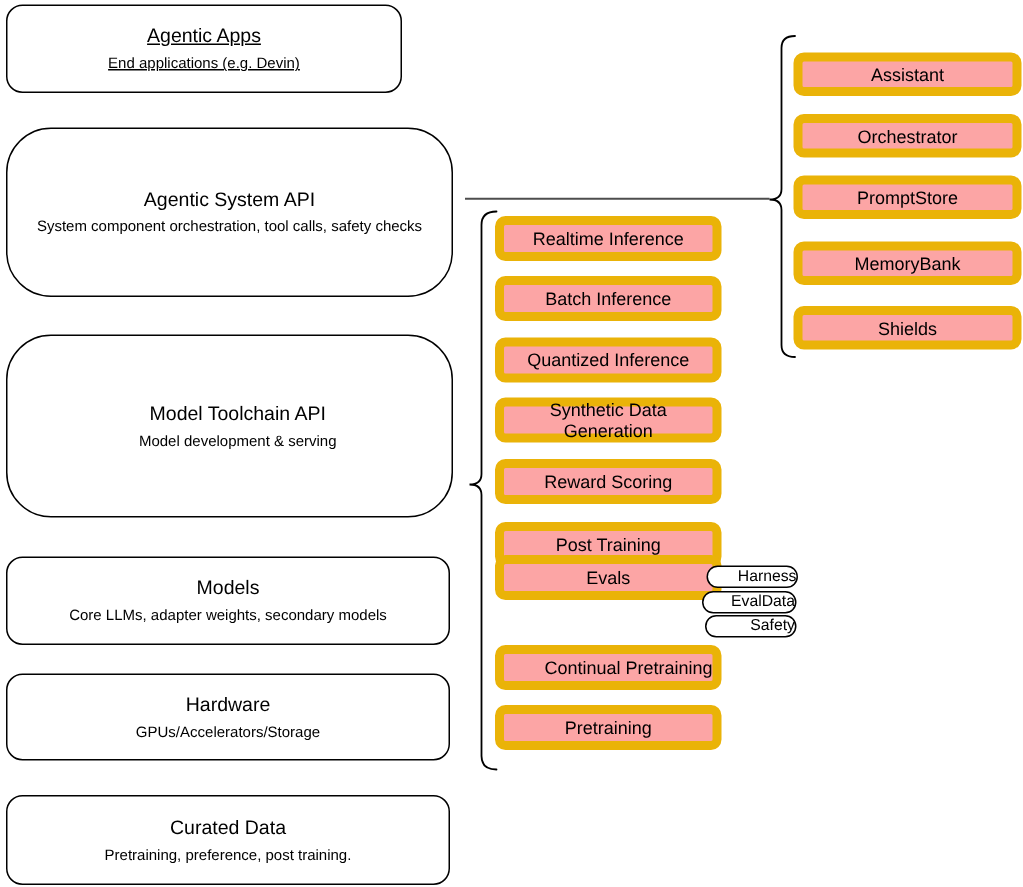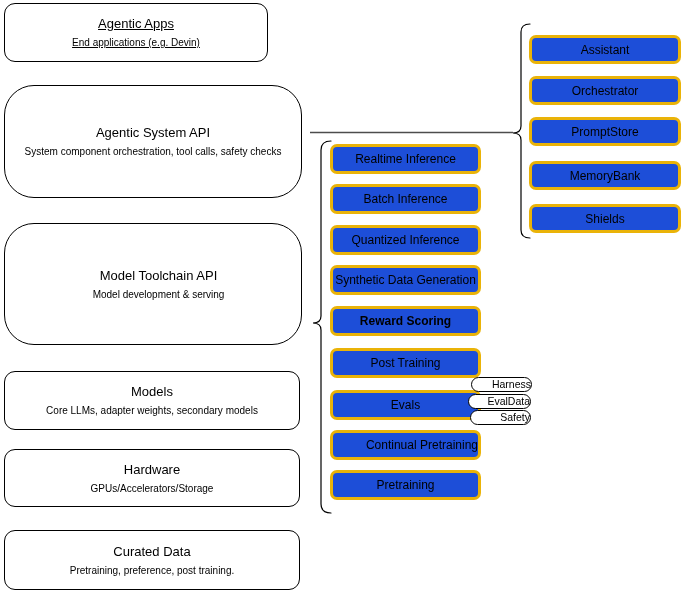--- a/index.html
+++ b/index.html
@@ -30,22 +30,22 @@
     text-align: center;
     gap: 6px;
   }
   .r11 { border-radius: 11px; }
   .r26 { border-radius: 30px; }
   .node .title { font-size: 13px; line-height: 15px; }
   .node .sub   { font-size: 10px; line-height: 12px; }
   .mnode, .rnode {
     position: absolute;
     box-sizing: border-box;
-    background: #1d4ed8;
-    border: 3px solid #eab308;
+    background: #fca5a5;
+    border: 6px solid #eab308;
     border-radius: 7px;
     display: flex;
     align-items: center;
     justify-content: center;
     text-align: center;
     font-size: 12px;
   }
   .mnode { left: 330px; width: 151px; height: 30px; }
   .rnode { left: 529px; width: 152px; height: 29px; }
   .pill {
@@ -109,27 +109,27 @@
   </div>
   <div class="mnode" style="top:184px;">
     <span>Batch Inference</span>
   </div>
   <div class="mnode" style="top:225px;">
     <span>Quantized Inference</span>
   </div>
   <div class="mnode" style="top:265px;">
     <span>Synthetic Data Generation</span>
   </div>
-  <div class="mnode" style="top:306px;font-weight:bold;">
+  <div class="mnode" style="top:306px;">
     <span>Reward Scoring</span>
   </div>
   <div class="mnode" style="top:348px;">
     <span>Post Training</span>
   </div>
-  <div class="mnode" style="top:390px;align-items:center;">
+  <div class="mnode" style="top:370px;align-items:center;">
     <span>Evals</span>
   </div>
   <div class="mnode" style="top:430px;justify-content:flex-end;">
     <span>Continual Pretraining</span>
   </div>
   <div class="mnode" style="top:470px;">
     <span>Pretraining</span>
   </div>
 
   <div class="pill" style="left:471px; top:377px; width:61px;">

